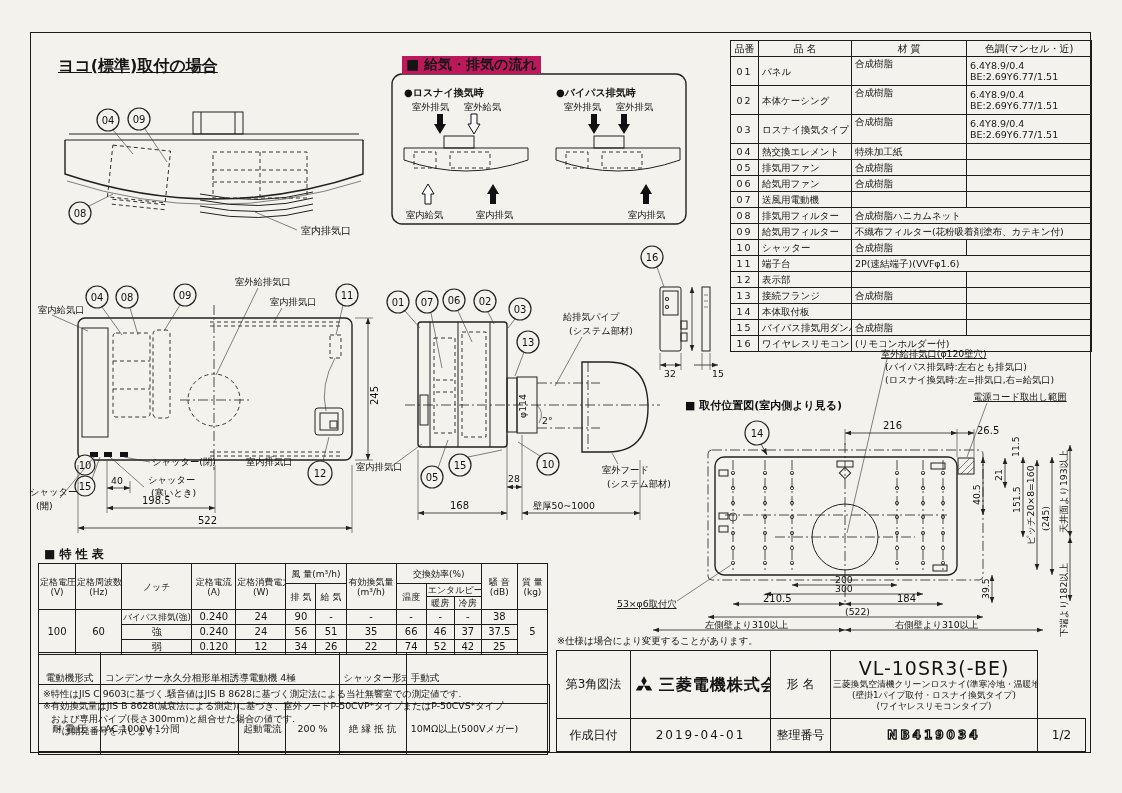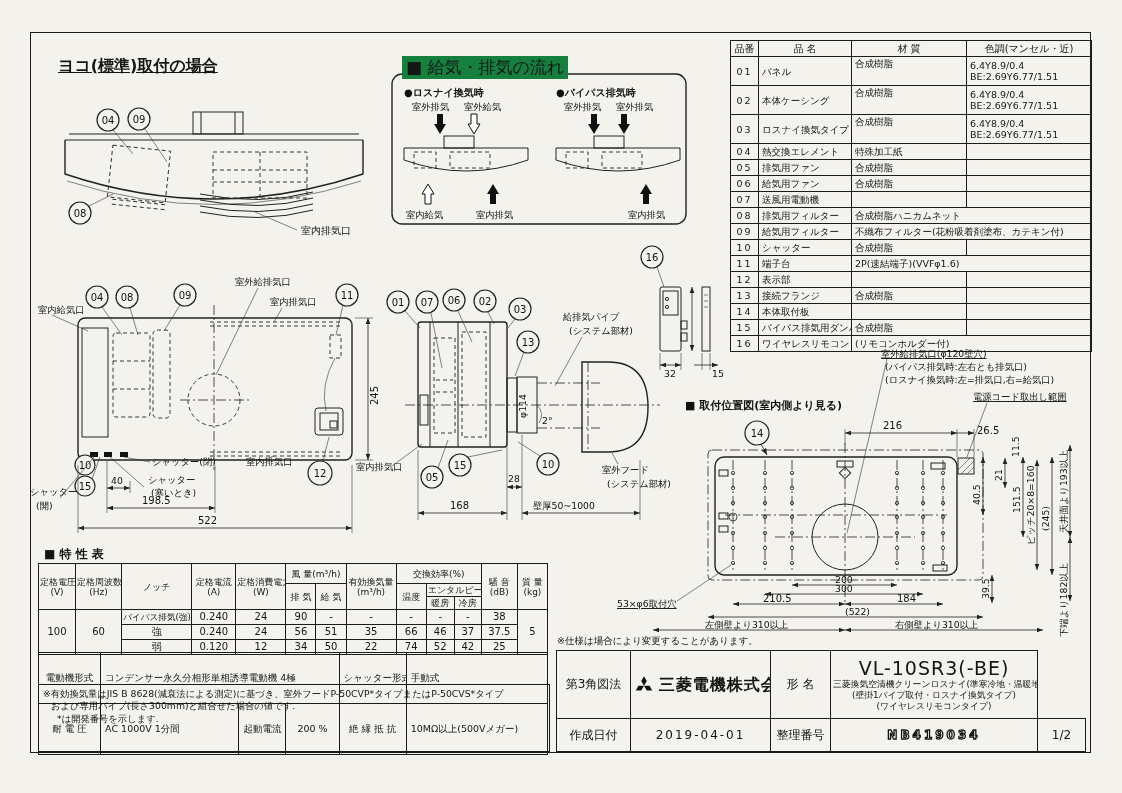--- a/index.html
+++ b/index.html
@@ -37,21 +37,21 @@
   .t9{font-size:9.3px;} .t10{font-size:10px;} .t11{font-size:11px;font-weight:bold;}
   .ln{stroke:#222;stroke-width:1;fill:none;}
   .ln2{stroke:#222;stroke-width:1.4;fill:none;}
   .dash{stroke:#222;stroke-width:0.9;fill:none;stroke-dasharray:4 3;}
   .ddot{stroke:#222;stroke-width:0.8;fill:none;stroke-dasharray:10 3 2 3;}
   .thin{stroke:#333;stroke-width:0.6;fill:none;}
   .dim{stroke:#222;stroke-width:0.8;fill:none;}
   .callout circle{fill:#f3f2ed;stroke:#222;stroke-width:1.2;}
   .callout text{font-size:10px;text-anchor:middle;}
   .htitle{font-size:16px;font-weight:bold;text-decoration:underline;}
-  .btitle{font-size:17px;font-weight:normal;background:#15803d;padding:0 4px;}
+  .btitle{font-size:14px;font-weight:bold;background:#be185d;padding:0 4px;}
 </style>
 </head>
 <body>
 
 <svg width="0" height="0" class="abs" aria-hidden="true">
   <defs>
     <marker id="aE" viewBox="0 0 10 10" refX="9" refY="5" markerWidth="9" markerHeight="9" orient="auto-start-reverse">
       <path d="M0,1.5 L9,5 L0,8.5 z" fill="#222"></path>
     </marker>
   </defs>
@@ -705,21 +705,21 @@
         <td class="d">66</td>
     <td class="d">46</td>
         <td class="d">37</td>
     <td class="d">37.5</td>
   </tr>
   <tr style="height:15px">
     <td class="d">弱</td>
     <td class="d">0.120</td>
         <td class="d">12</td>
     <td class="d">34</td>
-        <td class="d">50</td>
+        <td class="d">26</td>
     <td class="d">22</td>
         <td class="d">74</td>
     <td class="d">52</td>
         <td class="d">42</td>
     <td class="d">25</td>
   </tr>
 </tbody>
   </table>
 <table id="motor" class="abs">
   <colgroup>
@@ -741,20 +741,21 @@
     <td style="text-align:center">耐 電 圧</td>
     <td>AC 1000V 1分間</td>
     <td style="text-align:left">起動電流</td>
     <td style="text-align:center">200 %</td>
     <td style="text-align:center">絶 縁 抵 抗</td>
     <td>10MΩ以上(500Vメガー)</td>
   </tr>
 </tbody>
   </table>
 <div id="notes" class="abs">
+  <div>※特性はJIS C 9603に基づく.騒音値はJIS B 8628に基づく測定法による当社無響室での測定値です.</div>
   <div>※有効換気量はJIS B 8628(減衰法による測定)に基づき、室外フードP-50CVP*タイプまたはP-50CVS*タイプ</div>
   <div style="padding-left:8px">および専用パイプ(長さ300mm)と組合せた場合の値です.</div>
   <div style="padding-left:14px">*は開発番号を示します.</div>
 </div>
 
 <div class="abs" style="left:557px;top:635px;font-size:9.5px;">※仕様は場合により変更することがあります。</div>
 <table id="tblock" class="abs">
   <colgroup>
       <col style="width:74px">
       <col style="width:140px">

